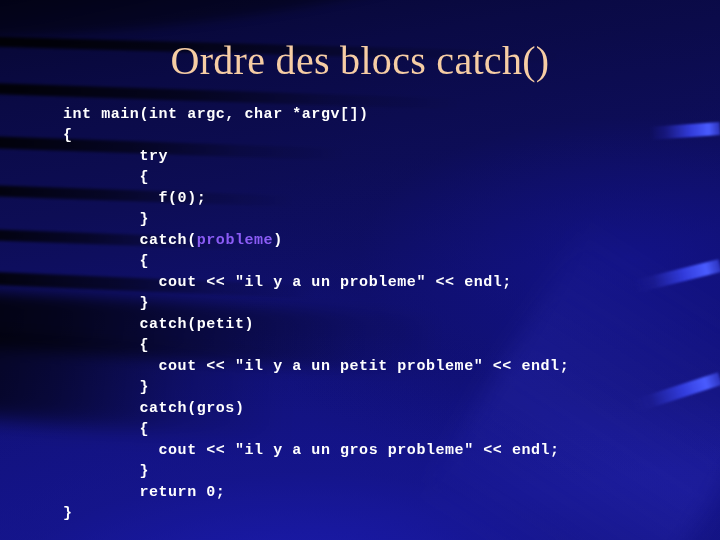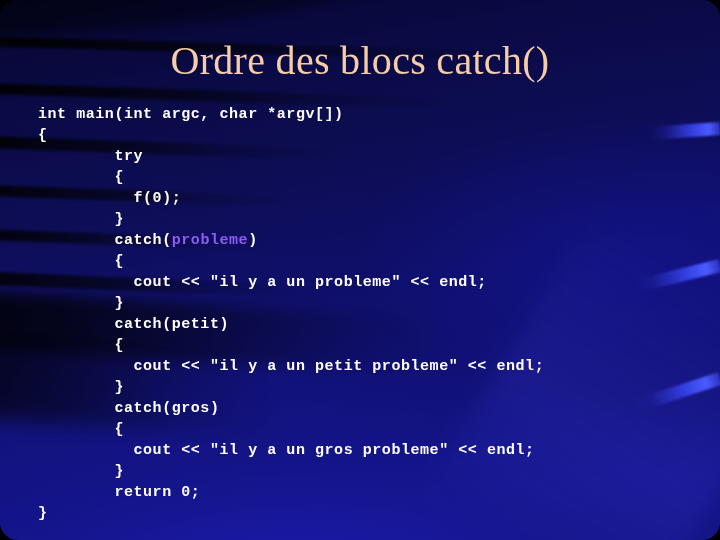--- a/index.html
+++ b/index.html
@@ -8,21 +8,20 @@
     background: #000;
   }
 
   #slide {
     position: relative;
     width: 720px;
     height: 540px;
     overflow: hidden;
     background: #000033;
     font-family: "Liberation Sans", sans-serif;
-    border-radius: 18px;
   }
 
   
 
   .bg-base {
     position: absolute;
     inset: 0;
     background:
       linear-gradient(170deg,
         #06062e 0%,
@@ -198,20 +197,21 @@
     font-weight: bold;
     line-height: 21px;
     color: #ffffff;
     white-space: pre;
     letter-spacing: 0.55px;
   }
 
   .code-line {
     height: 21px;
     white-space: pre;
+    margin-left: 25px;
   }
 
   .hl {
     color: #8b5cf6;
   }
 </style>
 </head>
 <body>
 
 <div id="slide">

